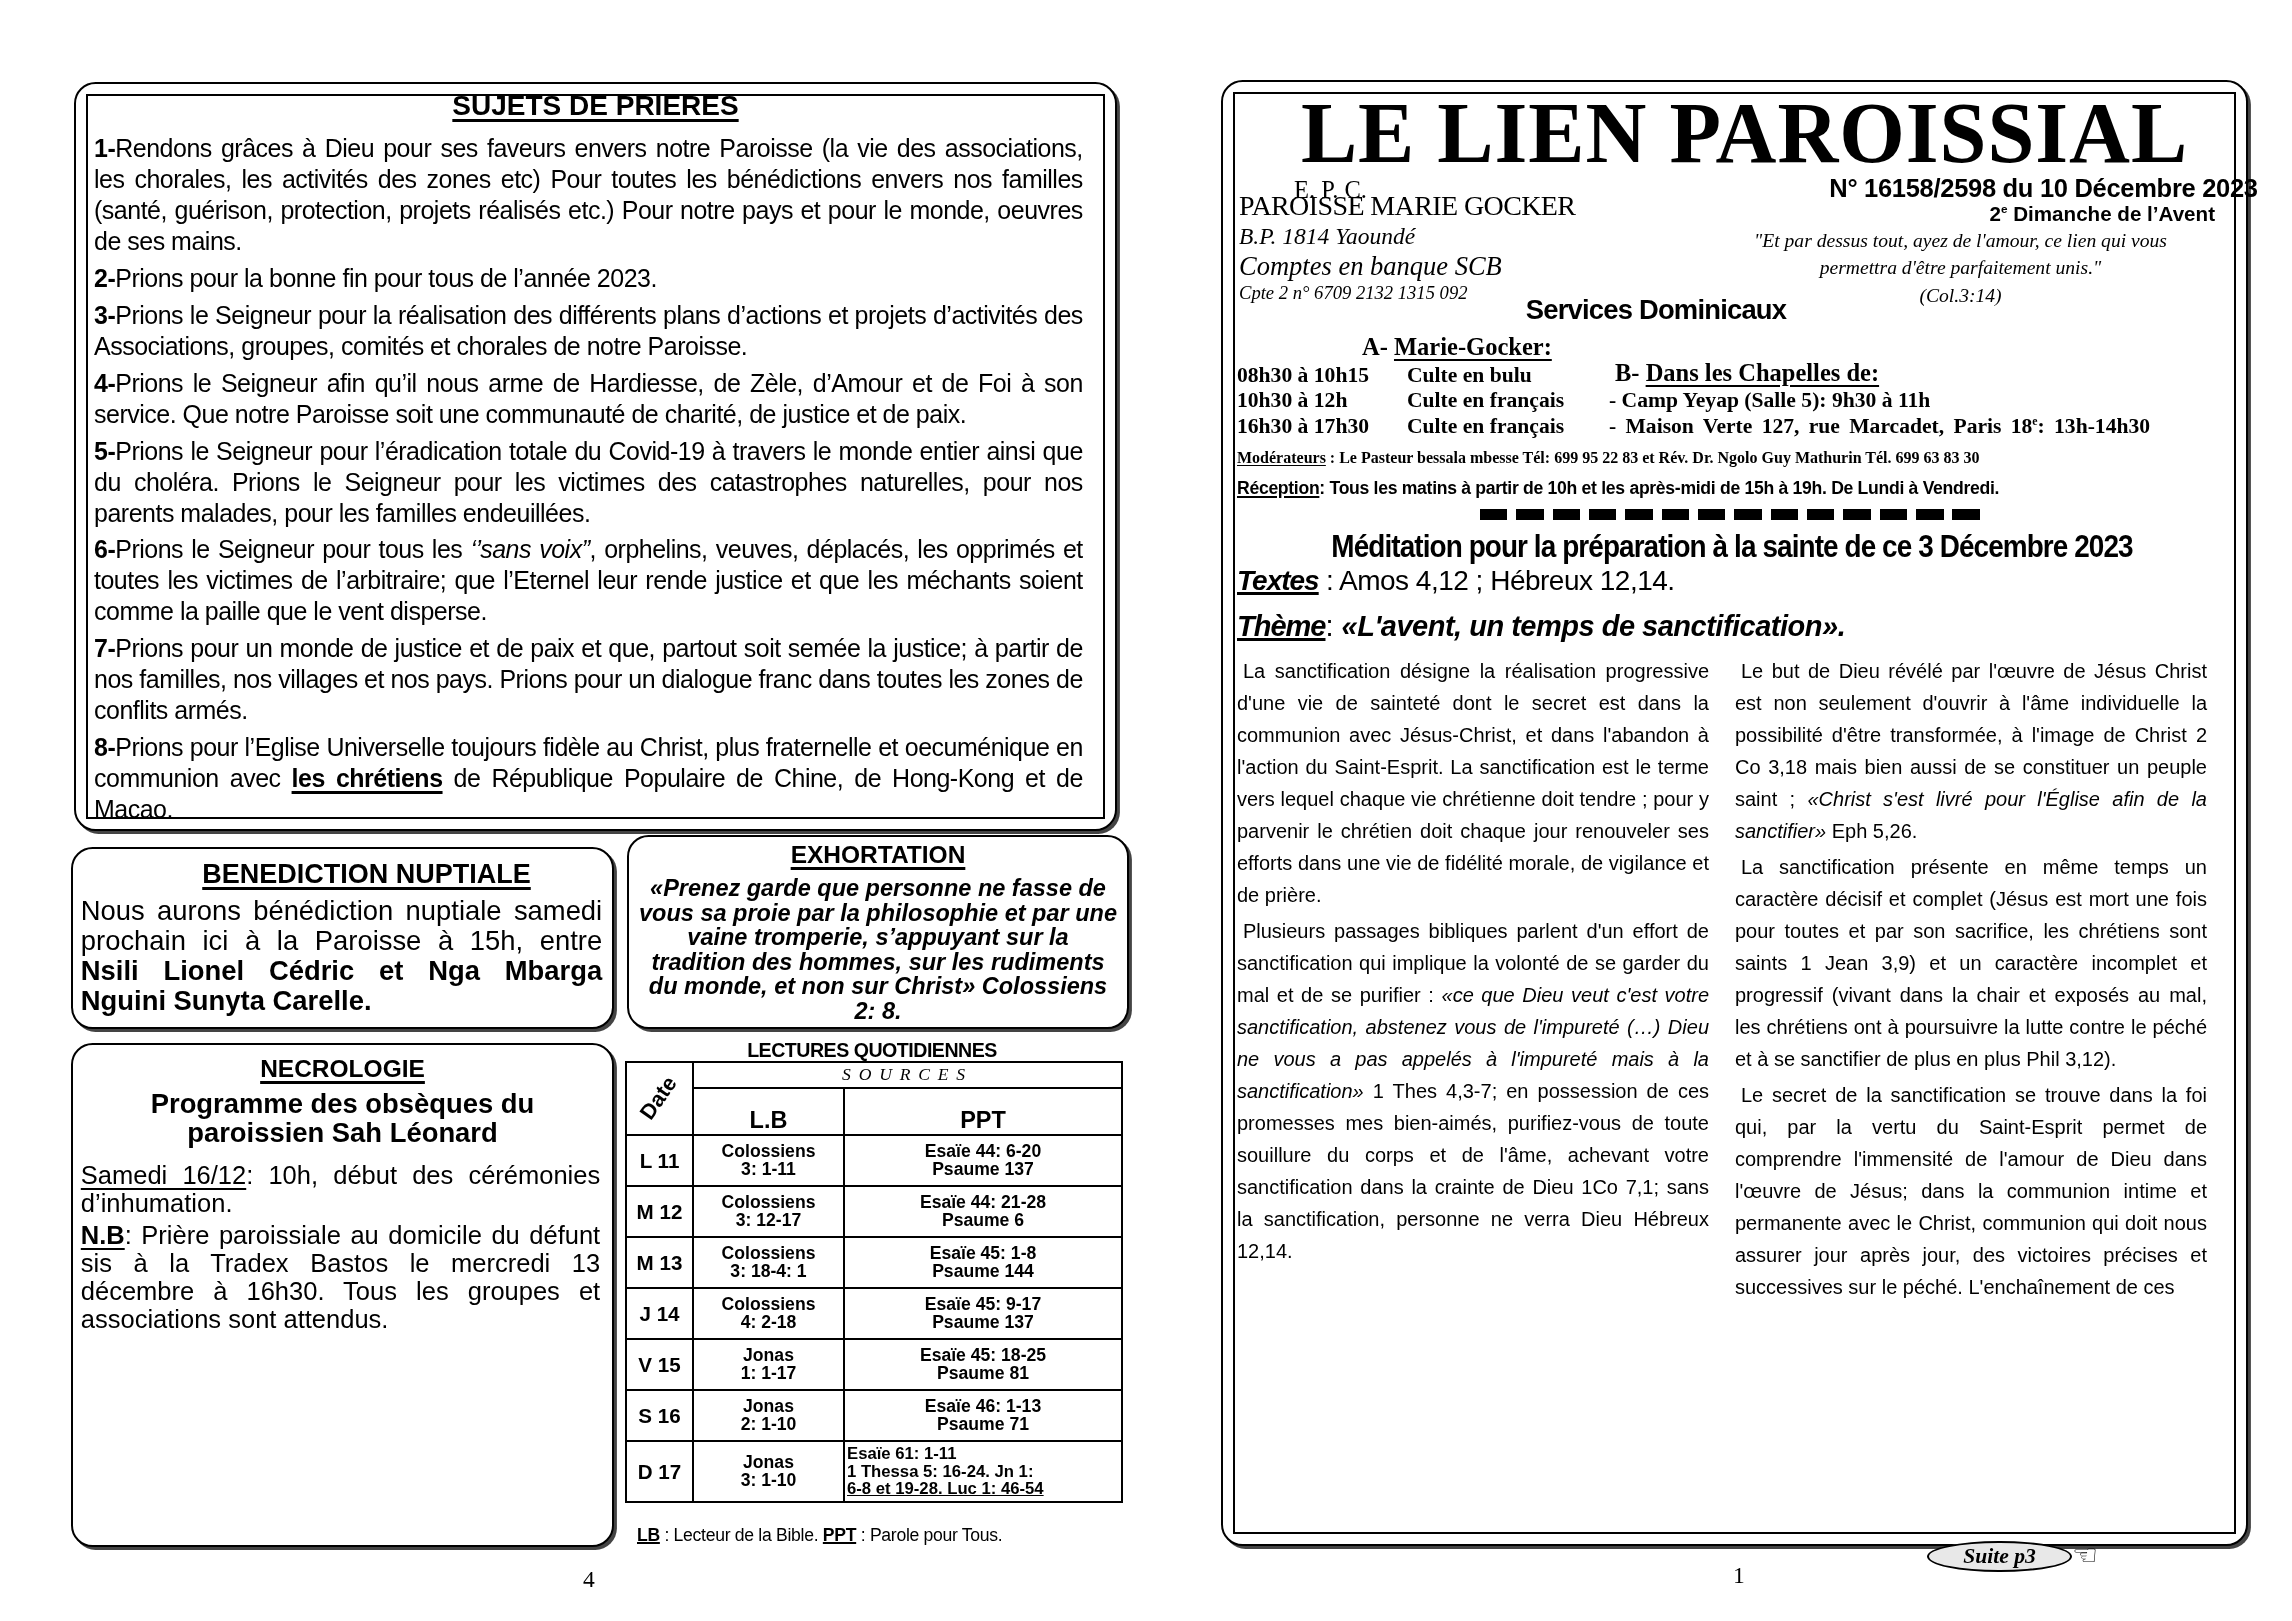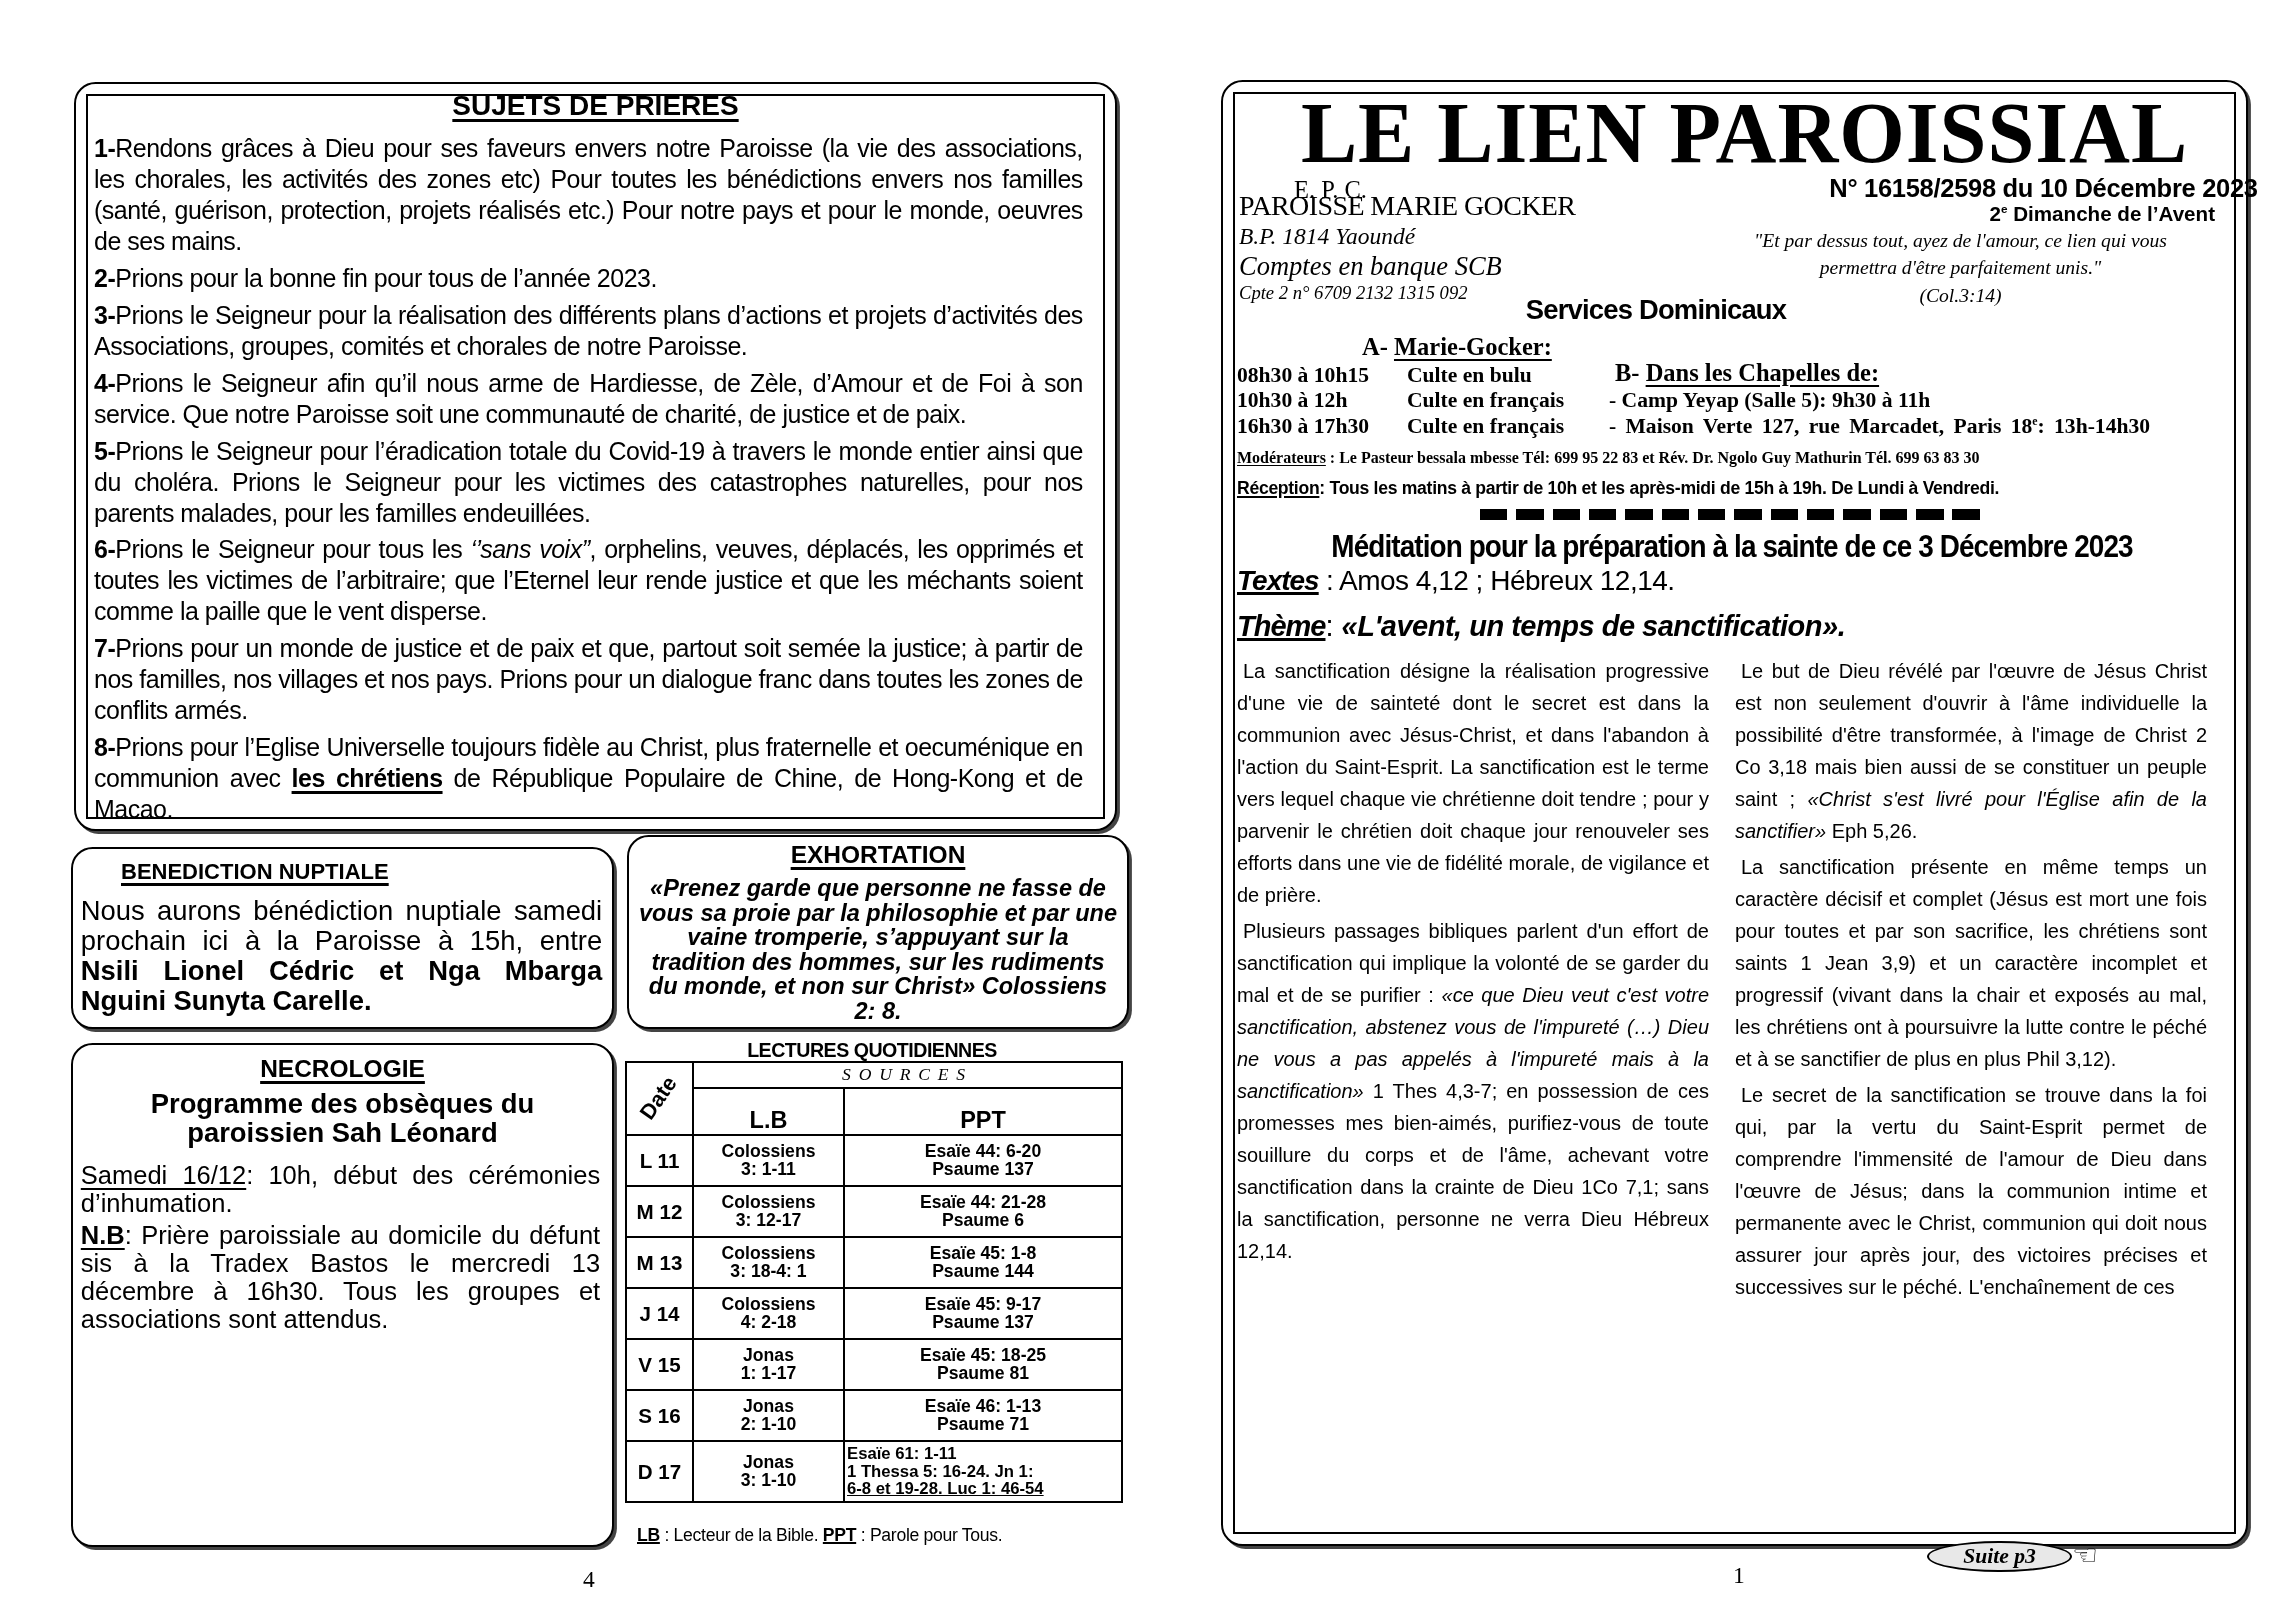--- a/index.html
+++ b/index.html
@@ -14,21 +14,21 @@
 
   
   #prieres { left: 74px; top: 82px; width: 1039px; height: 745px; }
   #prieres .frame-inner { left: 9.8px; top: 9.8px; right: 9.8px; bottom: 9.8px; }
   #prieres .title { position: absolute; left: 0; right: 0; top: 5.9px; text-align: center; font-size: 28px; font-weight: bold; }
   #prieres .items { position: absolute; left: 17.6px; right: 31px; top: 49px; font-size: 26px; line-height: 31px; text-align: justify; letter-spacing: -0.5px; }
   #prieres .item { margin-bottom: 5.9px; transform: scaleX(0.96); transform-origin: left; width: 104%; }
   #prieres .num { font-weight: bold; }
 
   #bened { left: 71px; top: 847px; width: 539px; height: 178px; }
-  #bened .title { position: absolute; left: 0; right: 0; top: 9.8px; font-size: 22px; font-weight: bold; padding-left: 48px; }
+  #bened .title { position: absolute; left: 0; right: 0; top: 9.8px; text-align: center; font-size: 27px; font-weight: bold; padding-left: 48px; }
   #bened .body { position: absolute; left: 7.8px; right: 9.8px; top: 47px; font-size: 27.4px; line-height: 30px; text-align: justify; }
   #bened .names { font-weight: bold; }
 
   #exhort { left: 627px; top: 835px; width: 498px; height: 190px; }
   #exhort .title { position: absolute; left: 0; right: 0; top: 3.9px; text-align: center; font-size: 24.5px; font-weight: bold; }
   #exhort .body { position: absolute; left: 9.8px; right: 9.8px; top: 39px; font-size: 23.5px; line-height: 24.5px; text-align: center; font-weight: bold; font-style: italic; }
 
   #necro { left: 71px; top: 1043px; width: 539px; height: 500px; }
   #necro .title { position: absolute; left: 0; right: 0; top: 9.8px; text-align: center; font-size: 24.5px; font-weight: bold; }
   #necro .subtitle { position: absolute; left: 0; right: 0; top: 44px; text-align: center; font-size: 27.4px; line-height: 29px; font-weight: bold; }

